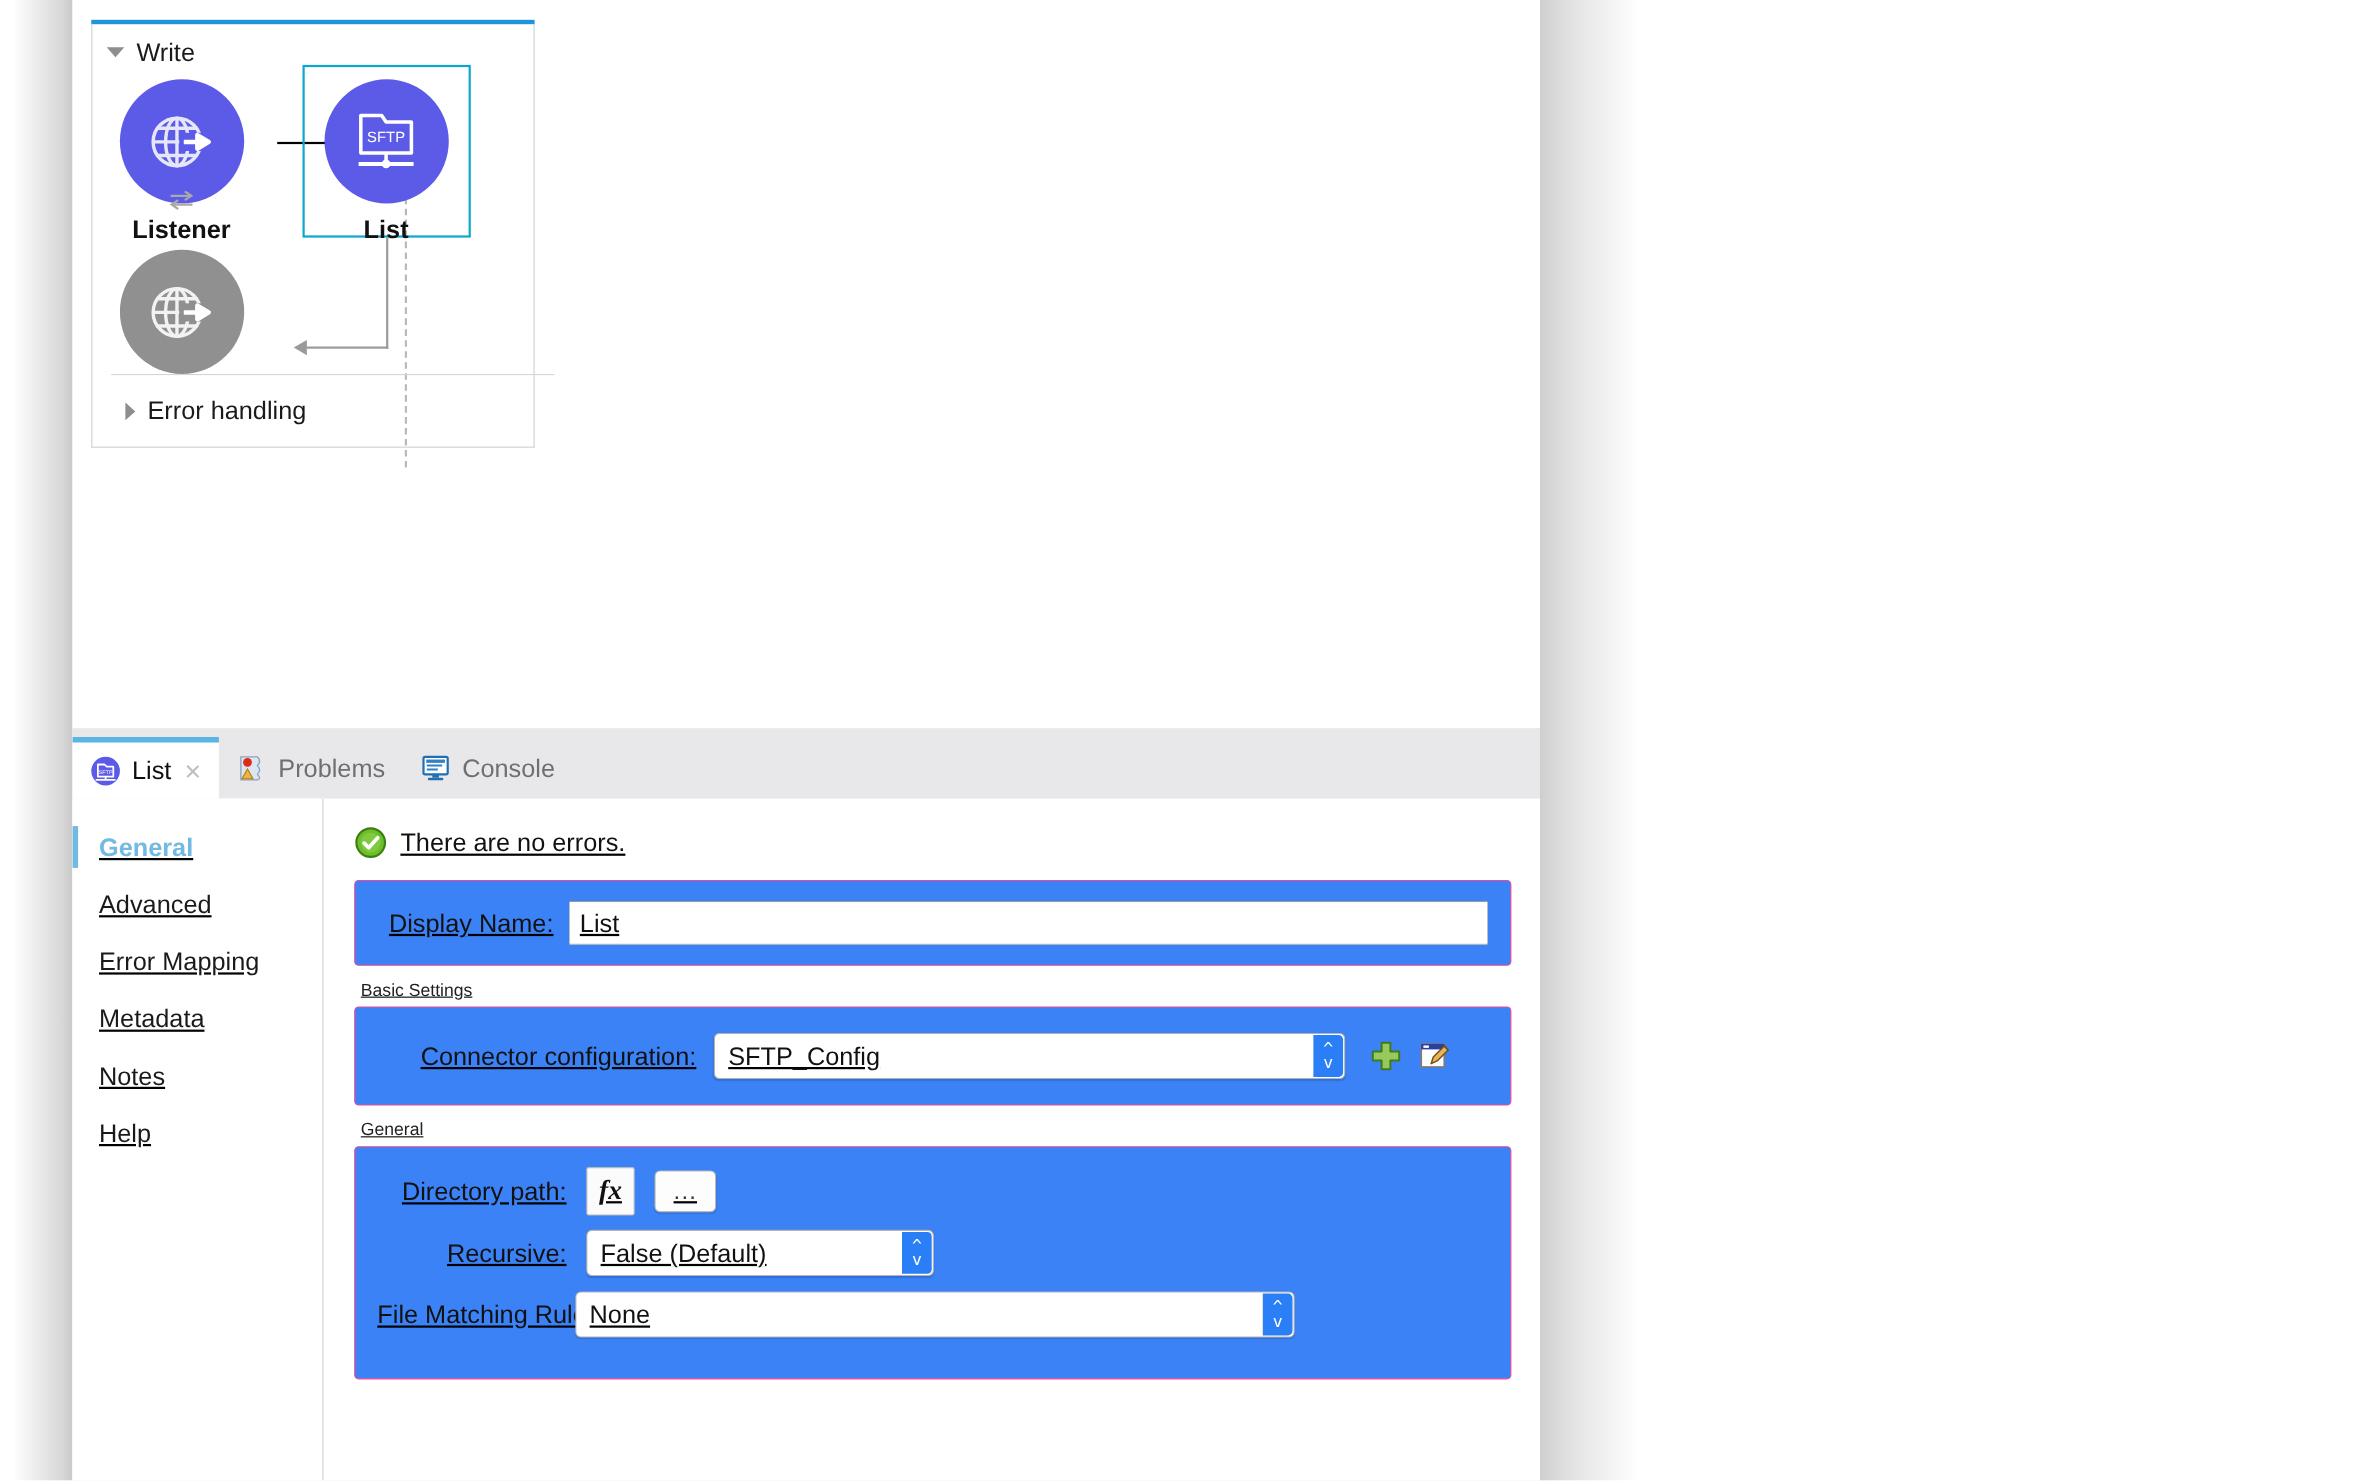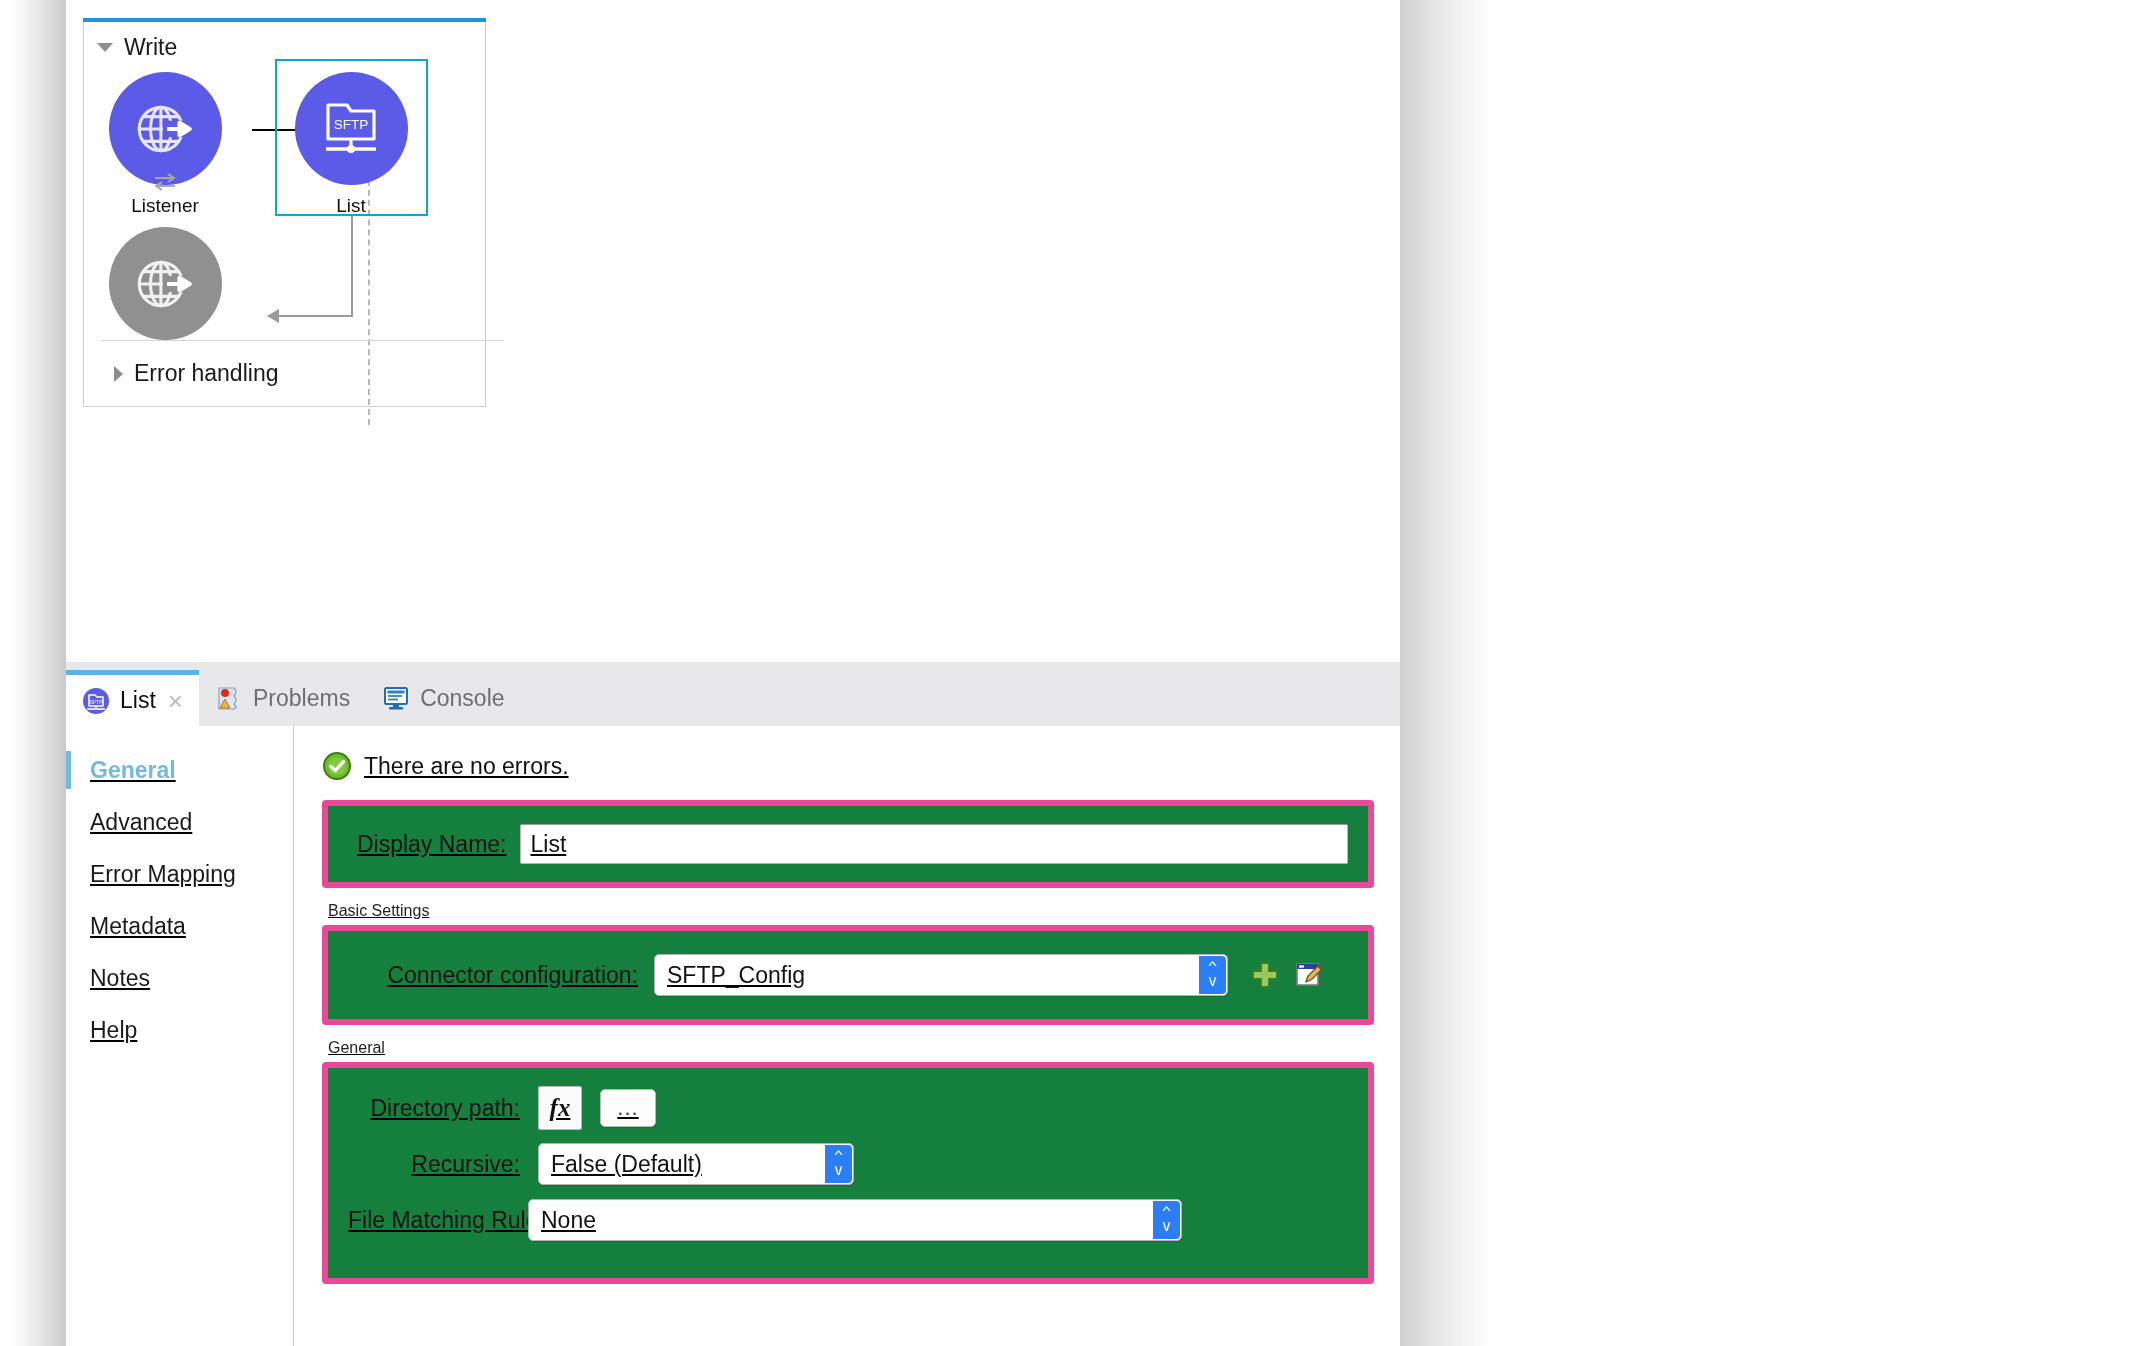--- a/index.html
+++ b/index.html
@@ -121,23 +121,24 @@
     width: 113px; height: 113px;
     border-radius: 50%;
     margin: 0 auto;
     display: flex; align-items: center; justify-content: center;
     position: relative;
   }
   .node-circle.blue { background: #5b5be8; }
   .node-circle.gray { background: #909090; }
   .node-label {
     margin-top: 10px;
-    font-size: 19px;
+    font-size: 23px;
     color: #111111;
     line-height: 1.2;
+    font-weight: bold;
   }
   .node-select-frame {
     position: absolute;
     border: 2px solid #0aa8cc;
     background: transparent;
   }
   .exchange-badge {
     position: absolute;
     bottom: -10px; left: 50%;
     transform: translateX(-50%);
@@ -283,22 +284,22 @@
     margin-bottom: 12px;
   }
   .status-text { font-size: 23px; color: #111; }
 
   .group-label {
     font-size: 16px;
     color: #1f1f1f;
     margin: 14px 0 5px 6px;
   }
   .group-box {
-    background: #15803d;
-    border: 6px solid #ec4899;
+    background: #3b82f6;
+    border: 1px solid #ec4899;
     border-radius: 4px;
     padding: 14px 20px;
   }
   .form-row {
     display: flex;
     align-items: center;
     min-height: 56px;
   }
   .form-label {
     font-size: 23px;

